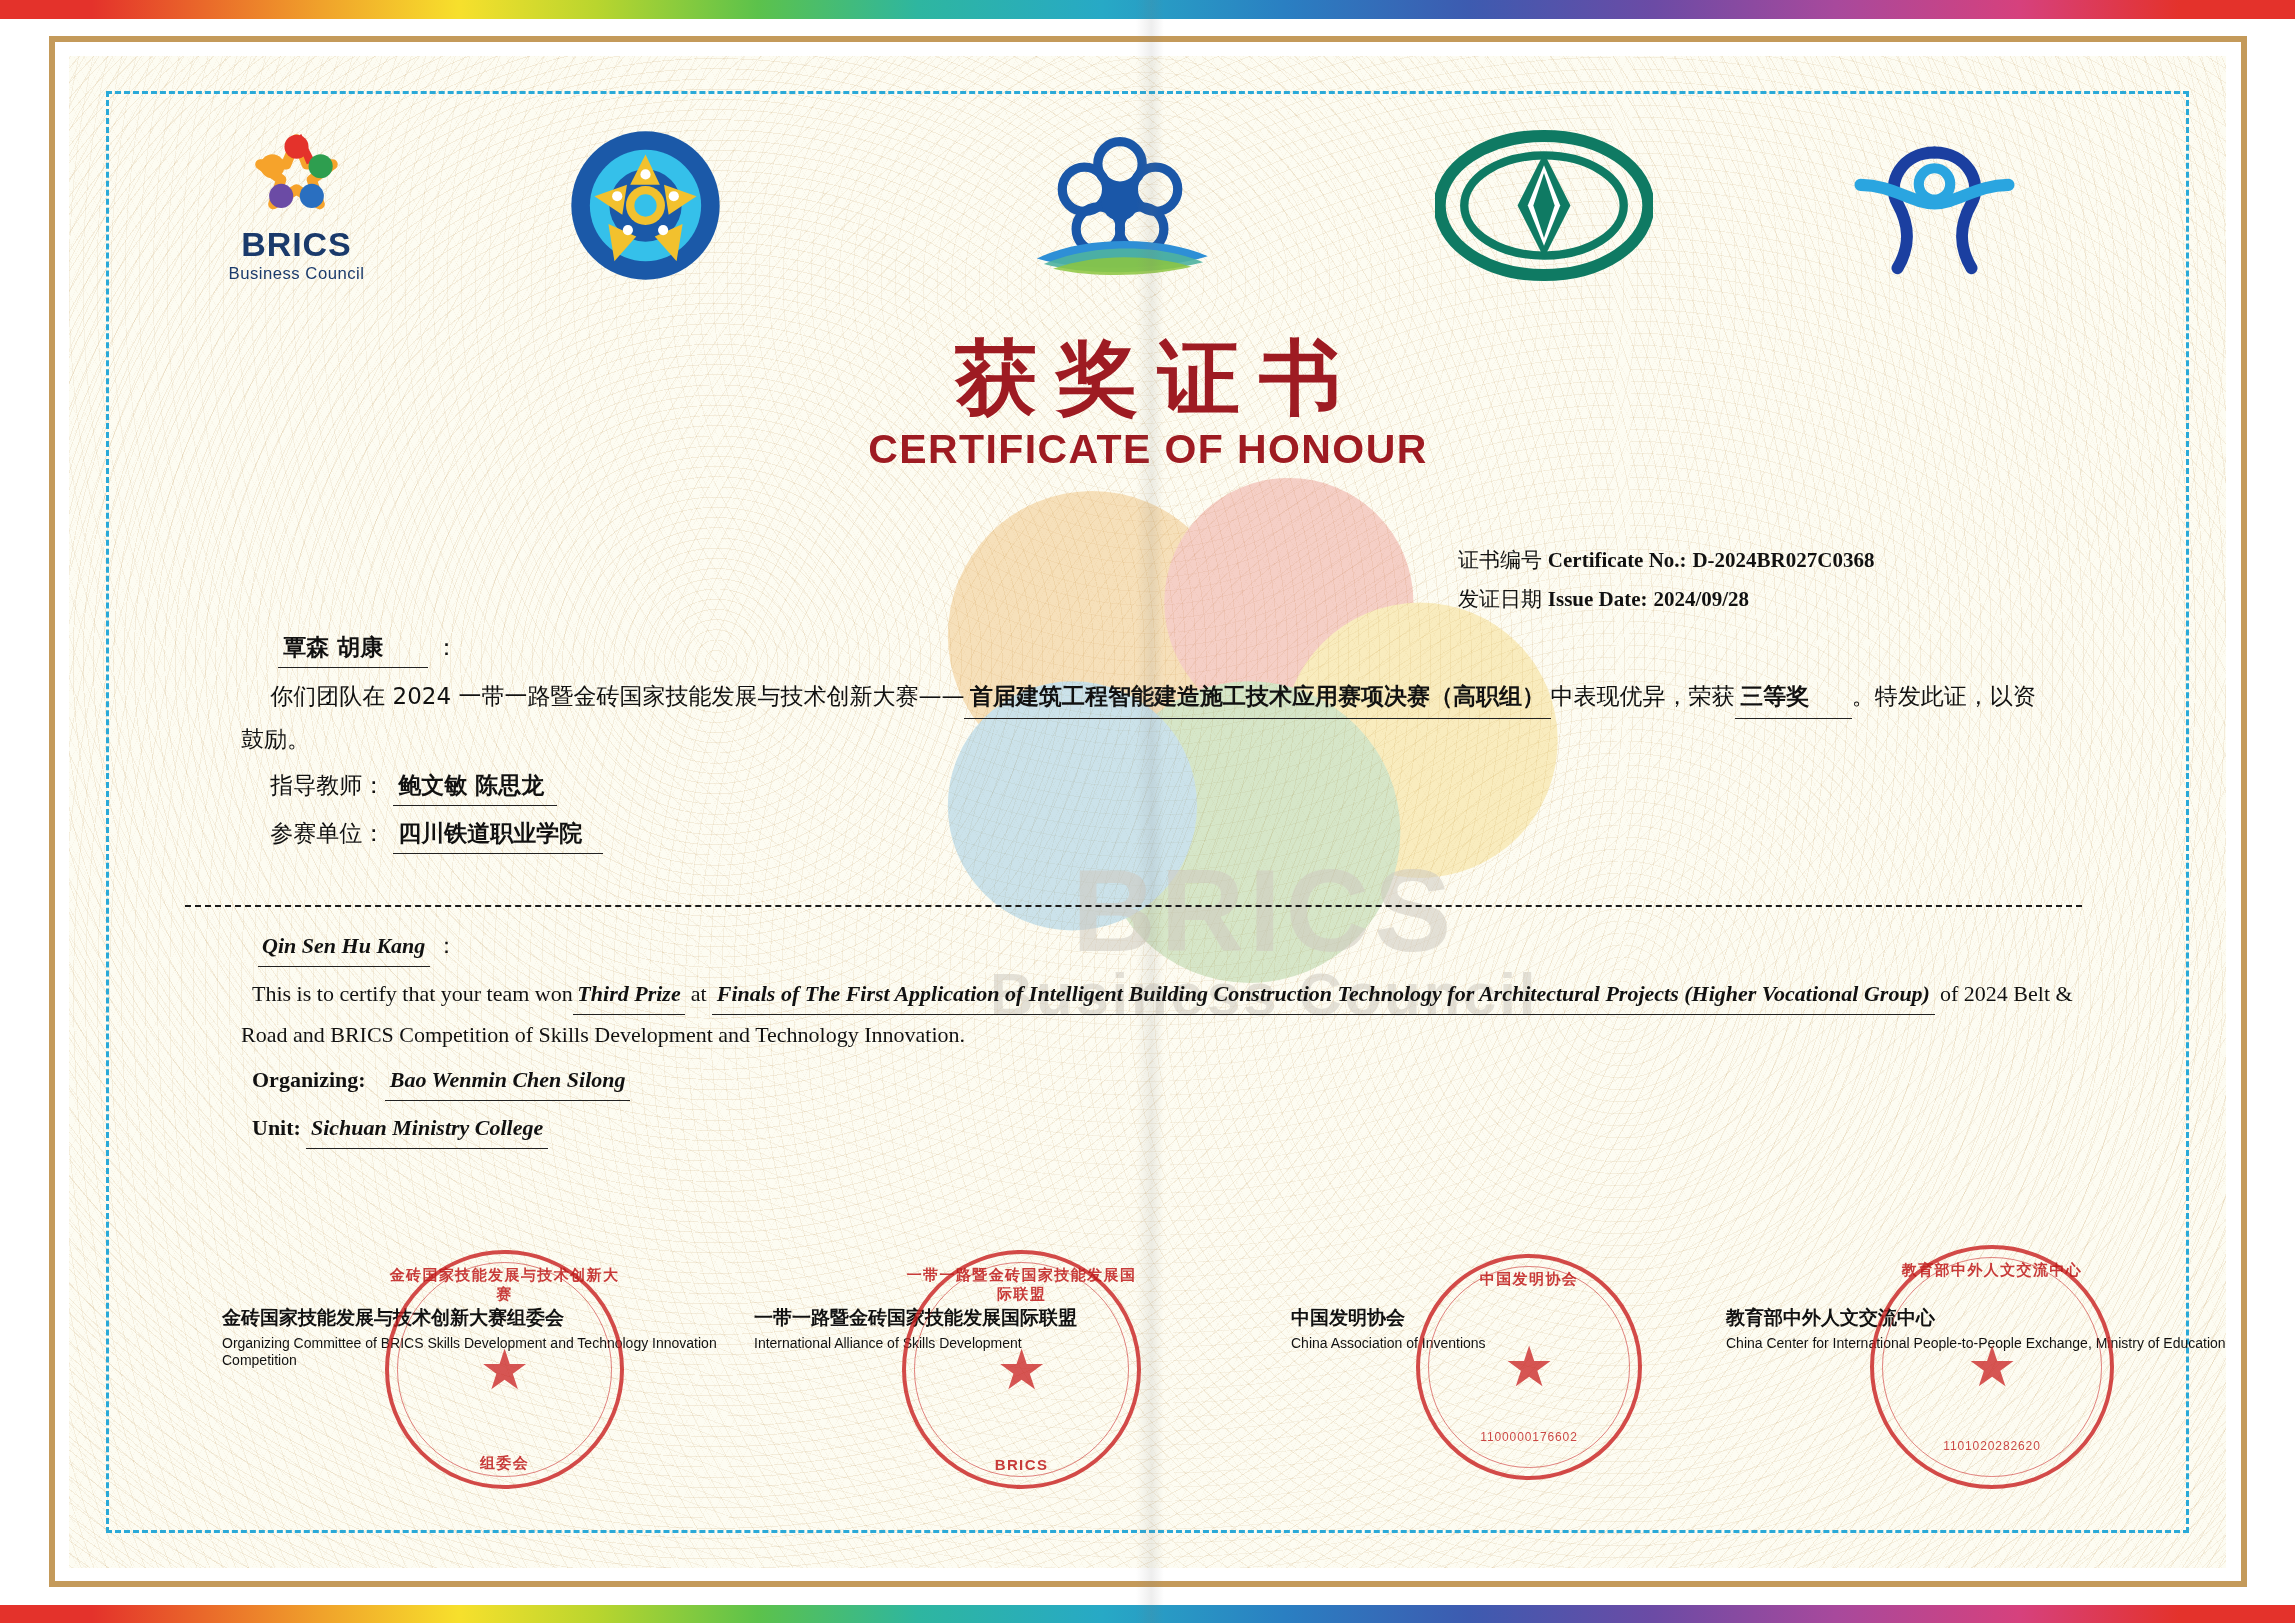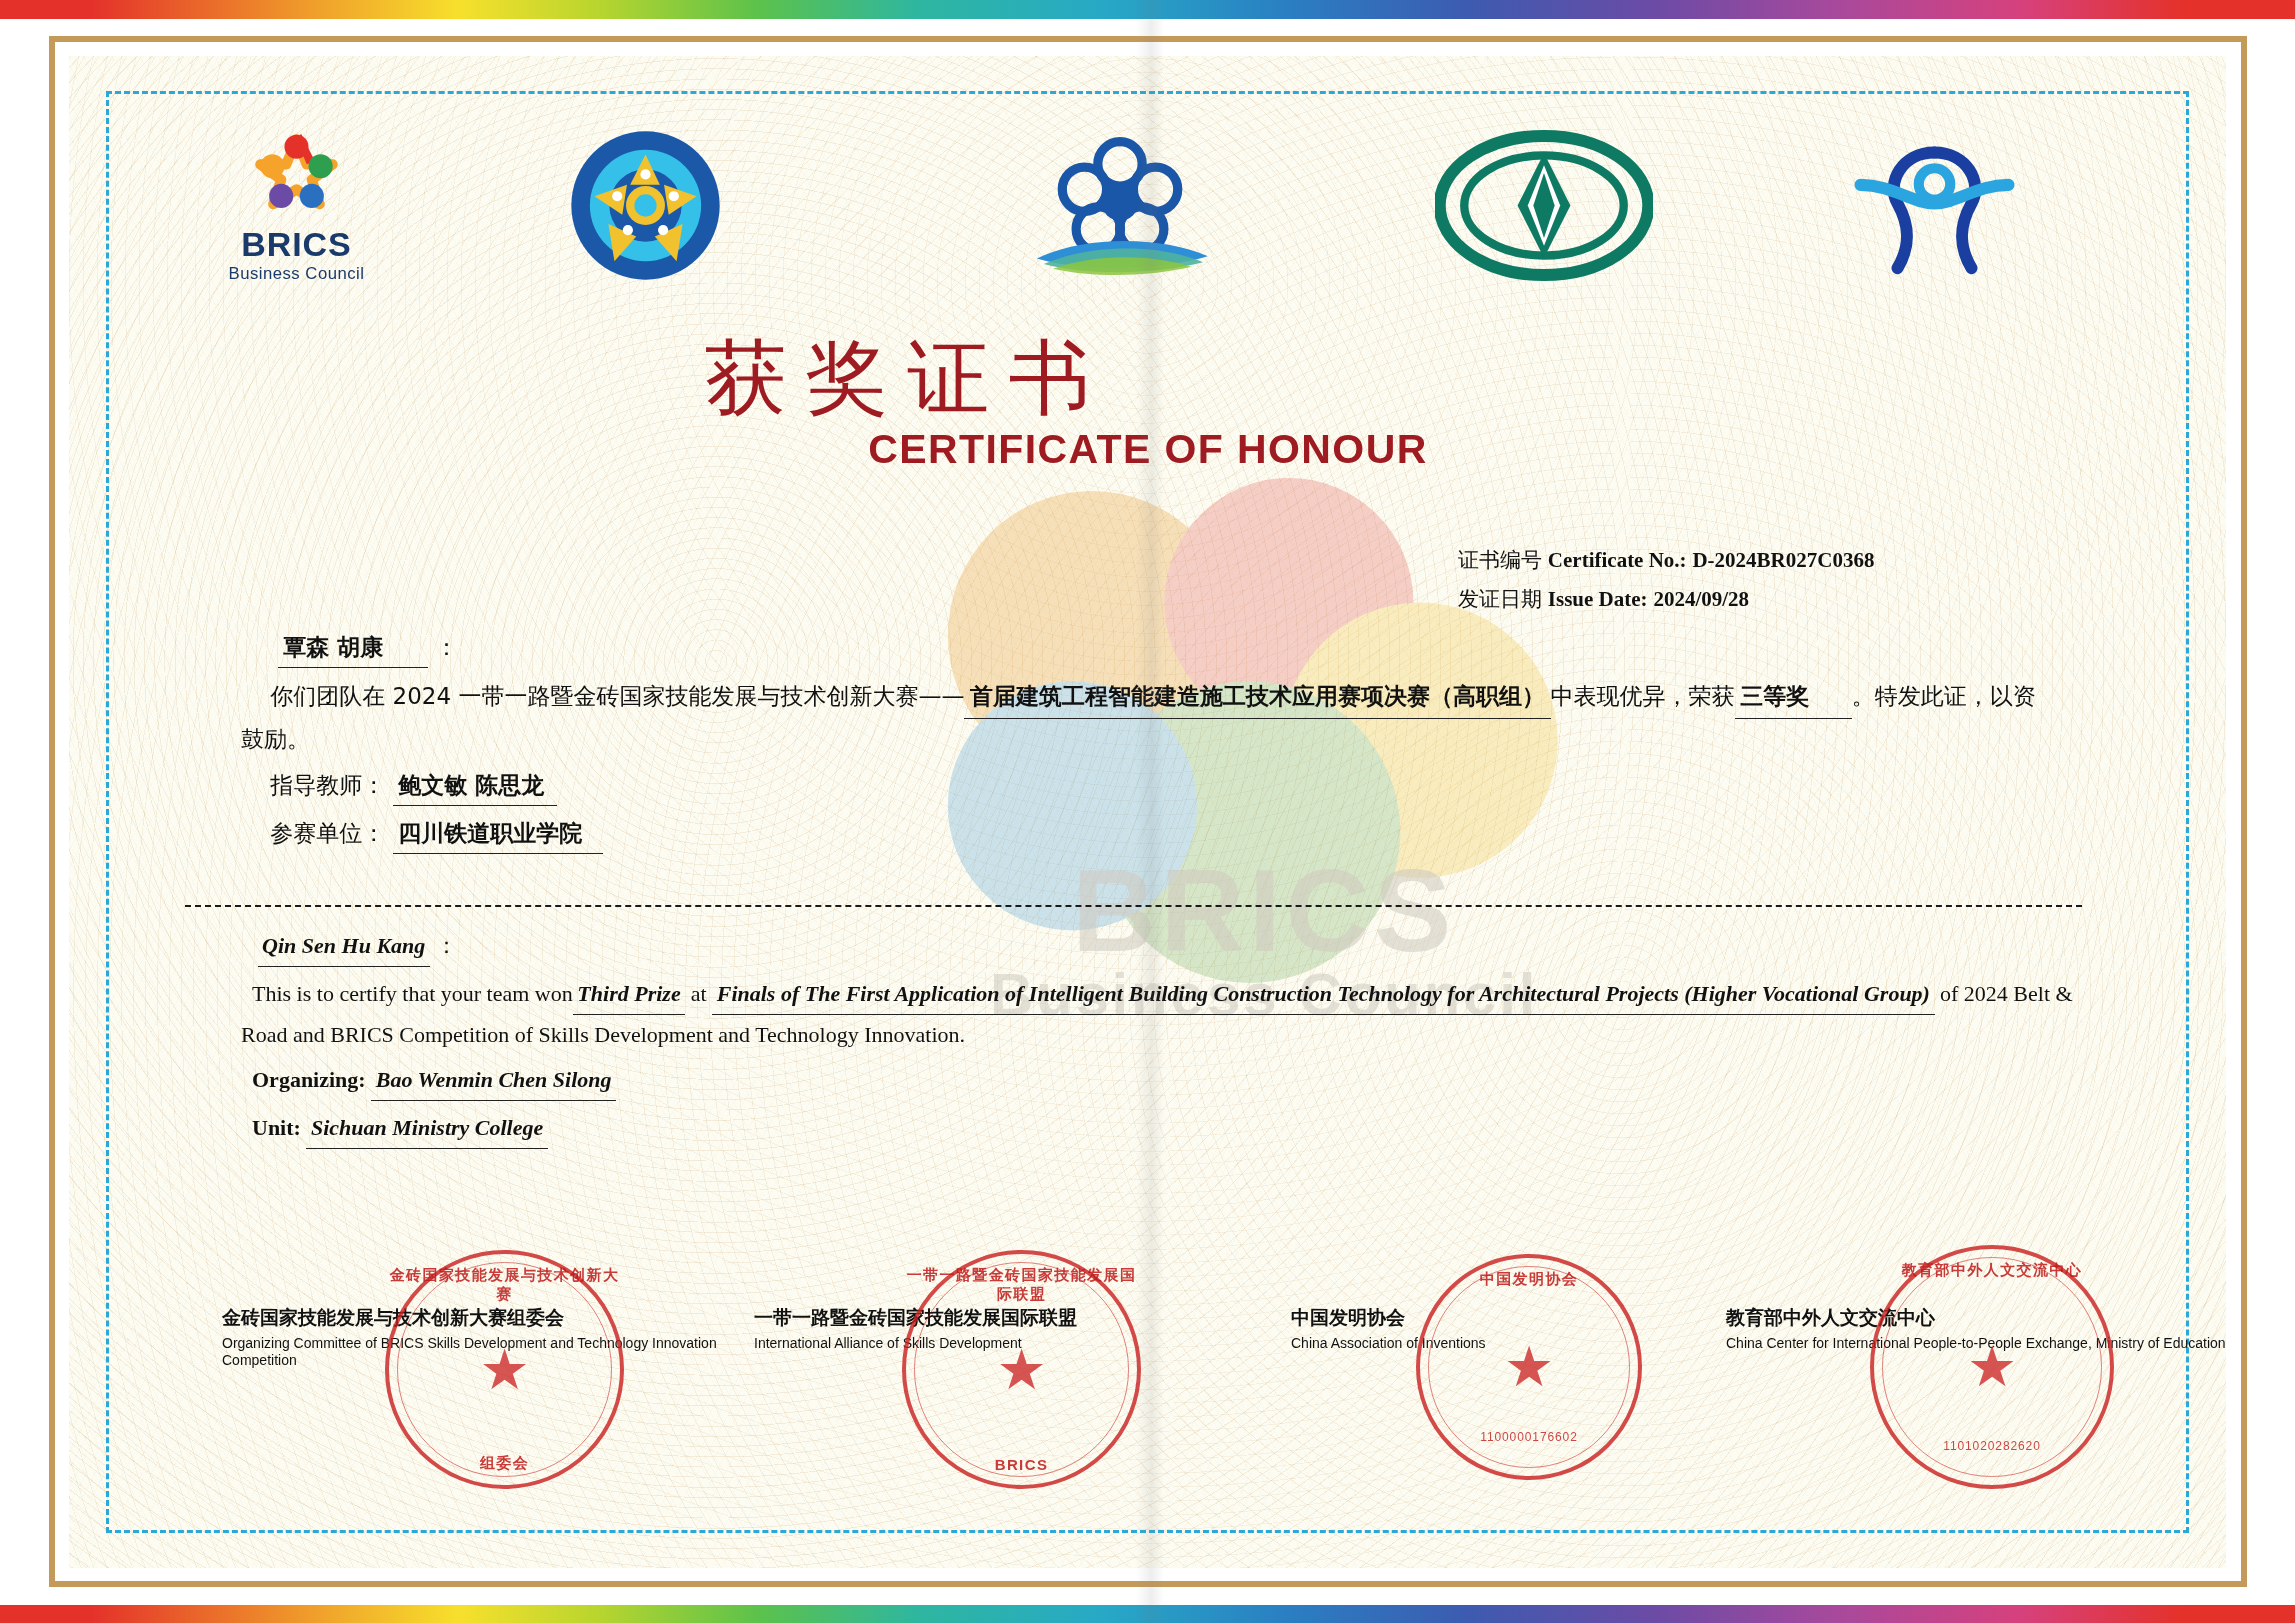--- a/index.html
+++ b/index.html
@@ -89,23 +89,23 @@
     position:absolute;left:0;top:96px;width:167px;text-align:center;
     font-size:34px;font-weight:bold;letter-spacing:0.9px;color:#1a3a6b;
   }
   .brics-bc .txt2{
     position:absolute;left:0;top:135px;width:167px;text-align:center;
     font-size:16.7px;color:#1a3a6b;letter-spacing:0.5px;
   }
 
   
   .title-cn{
-    position:absolute;left:685px;top:324px;width:926px;
+    position:absolute;left:685px;top:324px;width:926px;text-align:center;
     font-family:"DejaVu Serif", serif;
-    font-size:82px;font-weight:normal;color:#9e1b22;letter-spacing:19.4px;
+    font-size:82px;font-weight:bold;color:#9e1b22;letter-spacing:19.4px;
     text-indent:19.4px;
   }
   .title-en{
     position:absolute;left:685px;top:426px;width:926px;text-align:center;
     font-size:41px;font-weight:bold;color:#9e1b22;letter-spacing:1.4px;
   }
 
   
   .meta{position:absolute;left:1458px;top:546px;width:648px;color:#111;}
   .meta .row{font-size:21px;margin-bottom:11px;white-space:nowrap;}
@@ -328,21 +328,21 @@
       <span class="ul" style="min-width:153px;">Qin Sen   Hu Kang</span>
       <span>：</span>
     </div>
 
     <div class="en-line">
       &nbsp;&nbsp;<span>This is to certify that your team won</span><span class="ul">Third Prize</span>&nbsp;<span>at</span>&nbsp;<span class="ul">Finals of The First Application of Intelligent Building Construction Technology for Architectural Projects (Higher Vocational Group)</span>&nbsp;<span>of 2024 Belt &amp; Road and BRICS Competition of Skills Development and Technology Innovation.</span>
     </div>
 
     <div class="en-line">
       &nbsp;&nbsp;<span class="lead">Organizing:</span>
-      <span class="ul" style="min-width:199px;">Bao Wenmin   Chen Silong</span>
+      <span class="ul" style="min-width:199px;margin-left:14px;">Bao Wenmin   Chen Silong</span>
     </div>
 
     <div class="en-line">
       &nbsp;&nbsp;<span class="lead">Unit:</span>
       <span class="ul" style="min-width:231px;">Sichuan Ministry College</span>
     </div>
   </div>
 
   <div class="seals">
 

